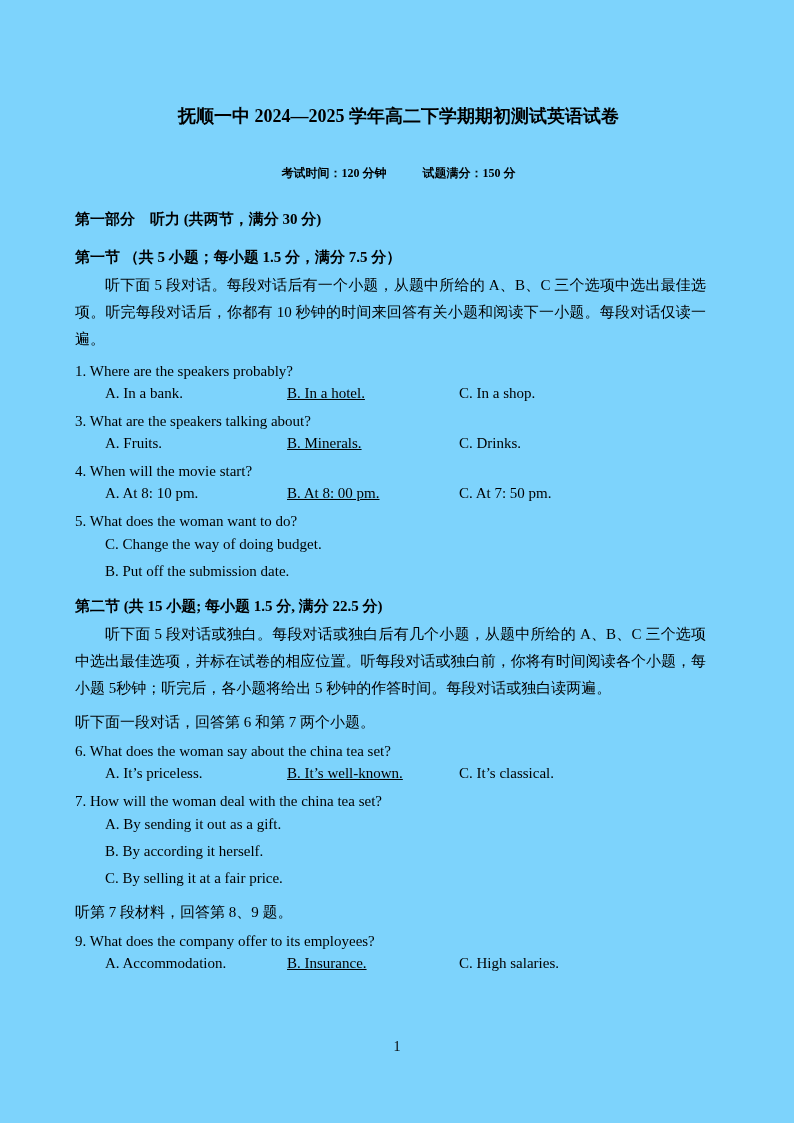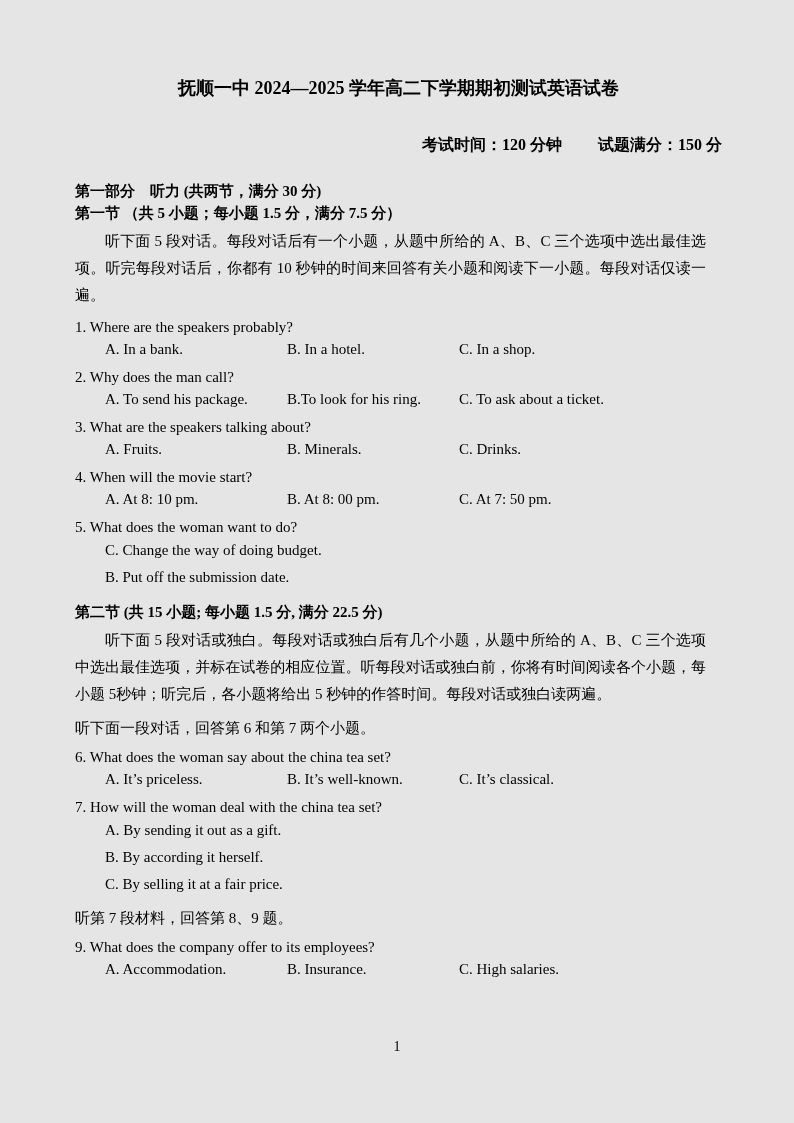--- a/index.html
+++ b/index.html
@@ -1,69 +1,70 @@
 <!DOCTYPE html>
 <html><head>
 <meta charset="utf-8">
 <style>
   * { box-sizing: border-box; }
   html, body { margin: 0; padding: 0; background: #ffffff; }
   .page {
     width: 794px;
     height: 1123px;
     margin: 0 auto;
-    background: #e5e5e5;
+    background: #7dd3fc;
     color: #000000;
     font-family: "Liberation Serif", "DejaVu Serif", serif;
     font-size: 15px;
     position: relative;
-    padding: 76px 72px 0 75px;
+    padding: 104px 72px 0 75px;
     overflow: hidden;
   }
   .exam-title {
     font-size: 18px;
     font-weight: bold;
     text-align: center;
     margin: 0 0 34px 0;
     line-height: 24px;
   }
   .exam-info {
     display: flex;
-    justify-content: flex-end;
+    justify-content: center;
     gap: 36px;
     font-weight: bold;
-    font-size: 16px;
+    font-size: 12px;
     margin-bottom: 24px;
     line-height: 22px;
   }
   .heading {
     font-weight: bold;
     font-size: 15px;
     line-height: 22px;
+    margin-top: 16px;
   }
   .instructions {
     margin: 4px 16px 6px 0;
     line-height: 27px;
     text-indent: 2em;
     text-align: justify;
   }
   .note {
     margin: 9px 0 4px 0;
     line-height: 22px;
   }
   .question { margin-top: 8px; }
   .q-text { line-height: 20px; }
   .opts-row {
     display: flex;
     padding-left: 30px;
     line-height: 20px;
     margin-top: 2px;
   }
   .opts-row .opt:nth-child(1) { width: 182px; }
-  .opts-row .opt:nth-child(2) { width: 172px; }
+  .opts-row .opt:nth-child(2) { width: 172px; text-decoration: underline; }
   .opts-row .opt:nth-child(3) { flex: 1; }
   .opts-stack { padding-left: 30px; }
   .opts-stack .opt-line { line-height: 27px; }
   .page-num {
     position: absolute;
     bottom: 68px;
     left: 0;
     right: 0;
     text-align: center;
     font-size: 14px;
@@ -88,28 +89,20 @@
 
   <div class="question">
     <div class="q-text">1. Where are the speakers probably?</div>
     <div class="opts-row">
       <span class="opt">A. In a bank.</span>
       <span class="opt">B. In a hotel.</span>
       <span class="opt">C. In a shop.</span>
     </div>
   </div>
 
-  <div class="question">
-    <div class="q-text">2. Why does the man call?</div>
-    <div class="opts-row">
-      <span class="opt">A. To send his package.</span>
-      <span class="opt">B.To look for his ring.</span>
-      <span class="opt">C. To ask about a ticket.</span>
-    </div>
-  </div>
 
   <div class="question">
     <div class="q-text">3. What are the speakers talking about?</div>
     <div class="opts-row">
       <span class="opt">A. Fruits.</span>
       <span class="opt">B. Minerals.</span>
       <span class="opt">C. Drinks.</span>
     </div>
   </div>
 

